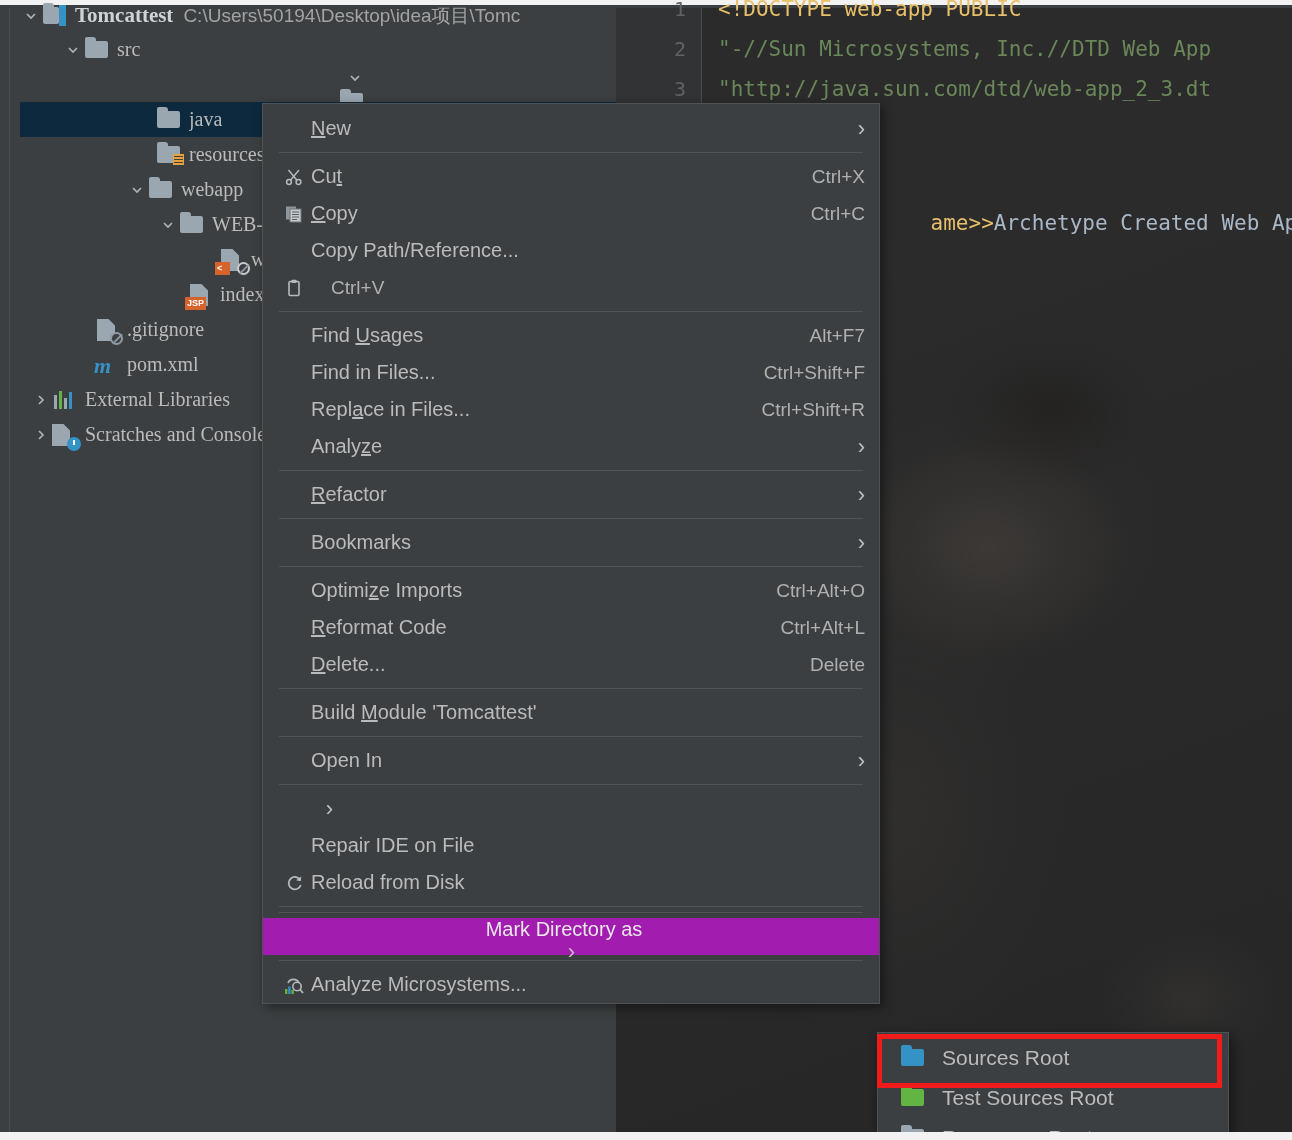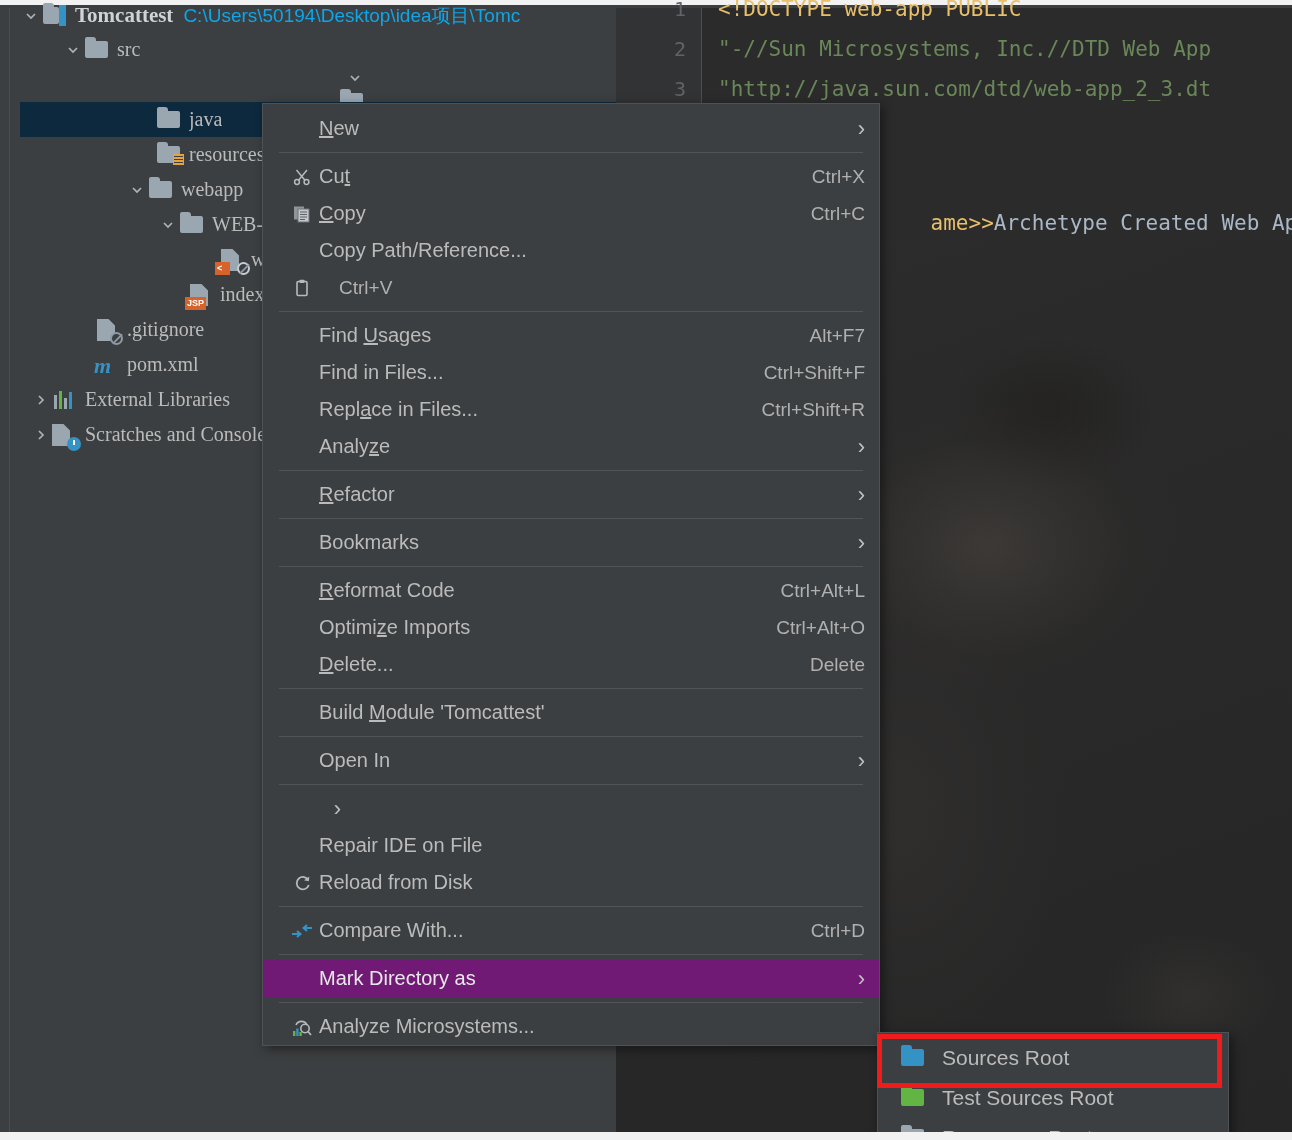--- a/index.html
+++ b/index.html
@@ -86,23 +86,23 @@
   
   .ctx-menu {
     position: absolute; left: 262px; top: 103px; width: 618px;
     background: #3c3f41;
     border: 1px solid #4e5254;
     box-shadow: 3px 3px 10px rgba(0,0,0,0.45);
     padding: 6px 0 0 0;
   }
   .mi {
     position: relative; height: 37px; display: flex; align-items: center;
-    padding: 0 14px 0 8px; color: #bbbbbb; font-size: 20px; white-space: nowrap;
-  }
-  .mi.hi { background: #701a75; color: #e8e8e8; }
+    padding: 0 14px 0 0; color: #bbbbbb; font-size: 20px; white-space: nowrap;
+  }
+  .mi.hi { background: #a21caf; color: #e8e8e8; flex-direction: column; }
   .mi-icon {
     width: 34px; min-width: 34px; height: 26px; margin-left: 14px;
     display: flex; align-items: center; justify-content: center;
   }
   .mi-label { flex: 1 1 auto; }
   .mi-label u { text-decoration: underline; }
   .mi-accel { color: #b0b0b0; font-size: 19px; margin-left: 20px; }
   .mi-sub { width: 22px; text-align: right; color: #c0c0c0; font-size: 22px; line-height: 1; }
   .sep { height: 1px; background: #515558; margin: 5px 16px 5px 16px; }
 
@@ -220,21 +220,21 @@
         <span class="arrow">
           <svg width="16" height="16" viewBox="0 0 16 16">
               <path d="M4 6 L8 10 L12 6" fill="none" stroke="#aeb3b7" stroke-width="1.7"></path>
             </svg>
         </span>
         <span class="tw-icon">
           <span class="folder" style="width:16px;"></span>
           <span style="position:absolute;left:17px;top:2px;width:7px;height:21px;background:#3592c4;"></span>
         </span>
         <span class="tw-label" style="font-weight:bold;color:#cfd3d6;font-size:21px;">Tomcattest</span>
-        <span style="margin-left:10px;color:#0ea5e9;font-size:19px;">C:\Users\50194\Desktop\idea项目\Tomc</span>
+        <span style="margin-left:10px;color:#a3a3a3;font-size:19px;">C:\Users\50194\Desktop\idea项目\Tomc</span>
       </div>
 
       <div class="tree-row" style="top:24px;padding-left:42px;">
         <span class="arrow">
           <svg width="16" height="16" viewBox="0 0 16 16">
               <path d="M4 6 L8 10 L12 6" fill="none" stroke="#aeb3b7" stroke-width="1.7"></path>
             </svg>
         </span>
         <span class="tw-icon">
             <span class="folder"></span>
@@ -447,28 +447,28 @@
 
     <div class="mi">
       <span class="mi-icon"></span>
       <span class="mi-label">Bookmarks</span>
       <span class="mi-sub">›</span>
     </div>
     <div class="sep"></div>
 
     <div class="mi">
       <span class="mi-icon"></span>
+      <span class="mi-label">Optimi<u>z</u>e Imports</span>
+      <span class="mi-accel">Ctrl+Alt+O</span>
+    </div>
+
+    <div class="mi">
+      <span class="mi-icon"></span>
       <span class="mi-label"><u>R</u>eformat Code</span>
       <span class="mi-accel">Ctrl+Alt+L</span>
-    </div>
-
-    <div class="mi">
-      <span class="mi-icon"></span>
-      <span class="mi-label">Optimi<u>z</u>e Imports</span>
-      <span class="mi-accel">Ctrl+Alt+O</span>
     </div>
 
     <div class="mi">
       <span class="mi-icon"></span>
       <span class="mi-label"><u>D</u>elete...</span>
       <span class="mi-accel">Delete</span>
     </div>
     <div class="sep"></div>
 
     <div class="mi">
@@ -499,30 +499,20 @@
       <span class="mi-icon">
         <svg width="21" height="21" viewBox="0 0 21 21">
           <path d="M16.5 8.5a6.2 6.2 0 1 0 .3 4.5" fill="none" stroke="#b6babd" stroke-width="1.8"></path>
           <path d="M17.4 4.5 L16.6 9.3 L12 8.2 Z" fill="#b6babd"></path>
         </svg>
       </span>
       <span class="mi-label">Reload from Disk</span>
     </div>
     <div class="sep"></div>
 
-    <div class="mi">
-      <span class="mi-icon">
-        <svg width="22" height="20" viewBox="0 0 22 20">
-          <path d="M1 13 L9 13 M6 10 L9.5 13 L6 16" stroke="#3592c4" stroke-width="2" fill="none"></path>
-          <path d="M21 7 L13 7 M16 4 L12.5 7 L16 10" stroke="#3592c4" stroke-width="2" fill="none"></path>
-        </svg>
-      </span>
-      <span class="mi-label">Compare With...</span>
-      <span class="mi-accel">Ctrl+D</span>
-    </div>
     <div class="sep"></div>
 
     <div class="mi hi">
       <span class="mi-icon"></span>
       <span class="mi-label">Mark Directory as</span>
       <span class="mi-sub">›</span>
     </div>
     <div class="sep"></div>
 
     <div class="mi">

